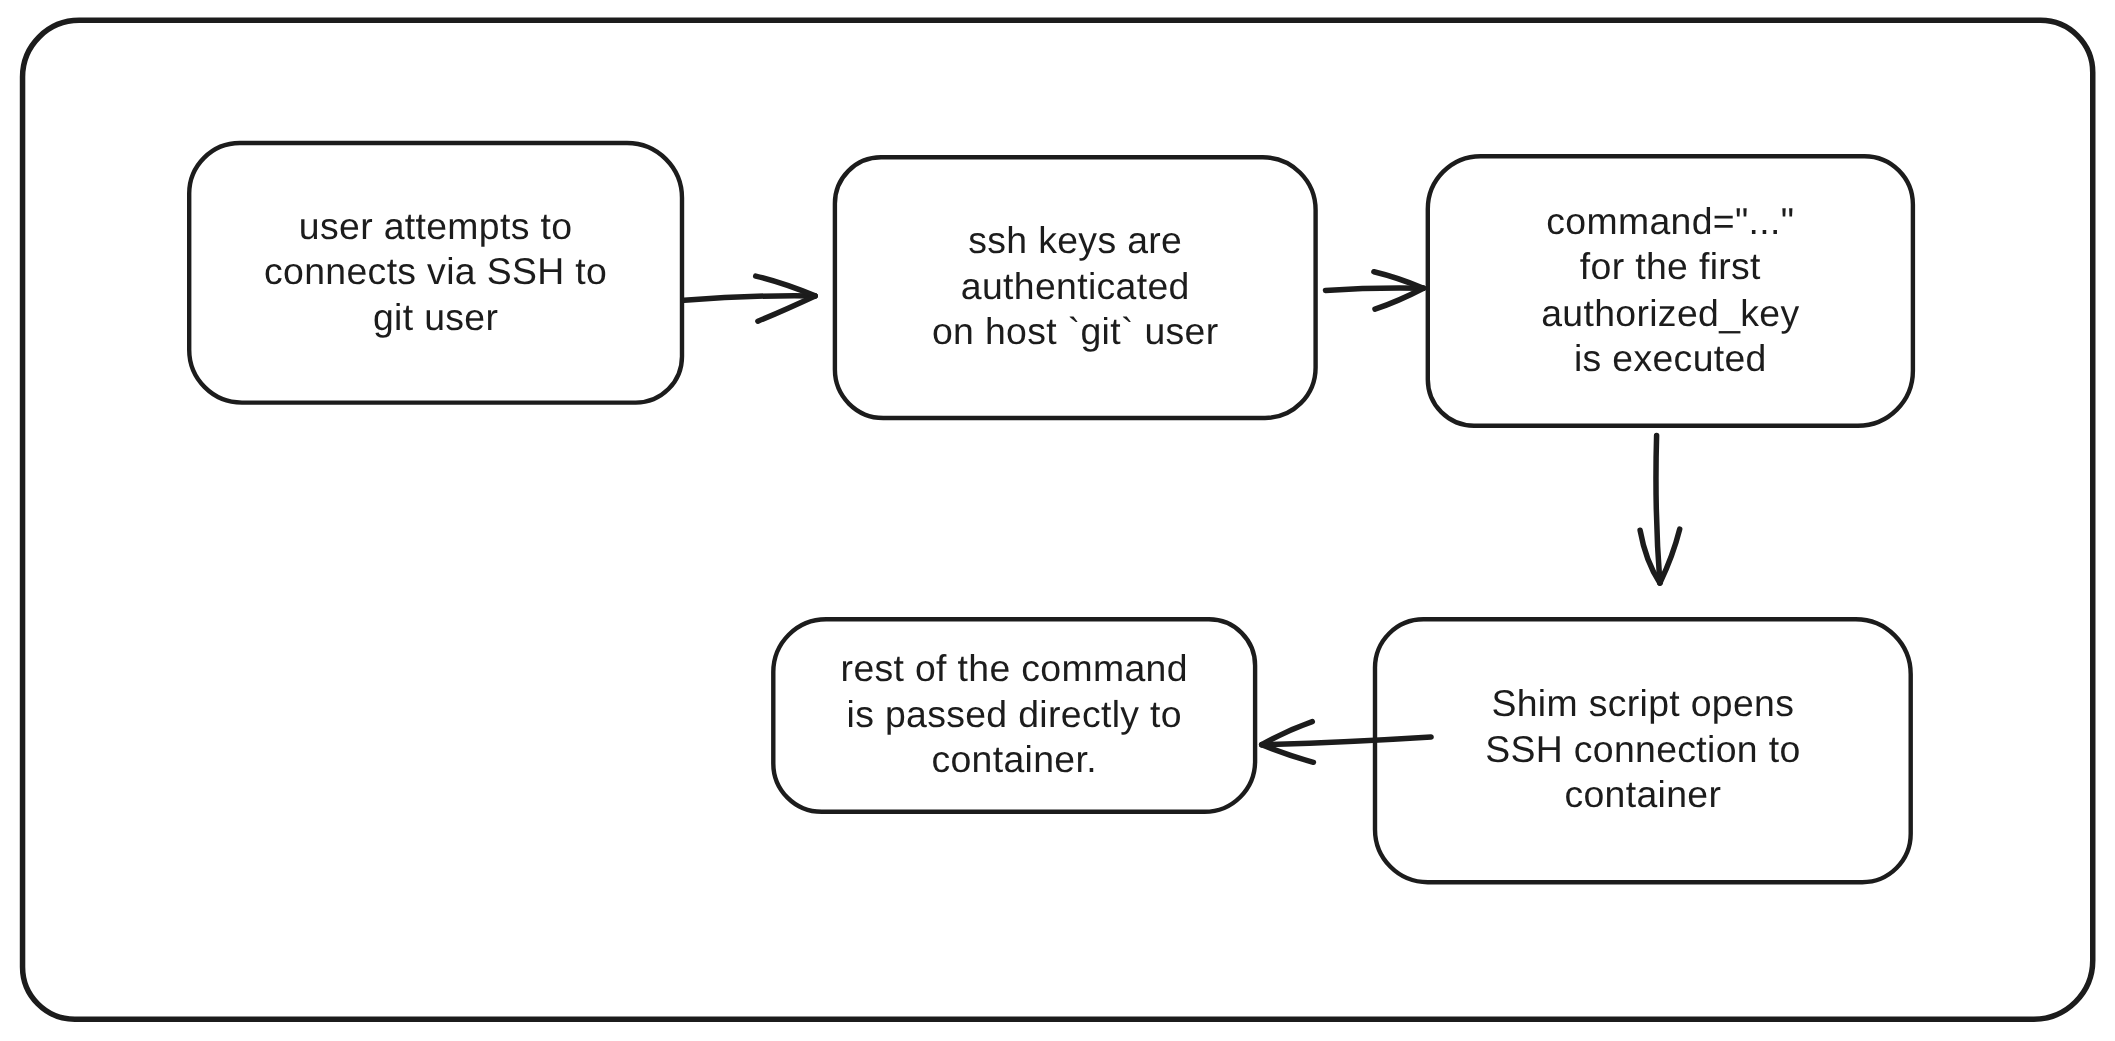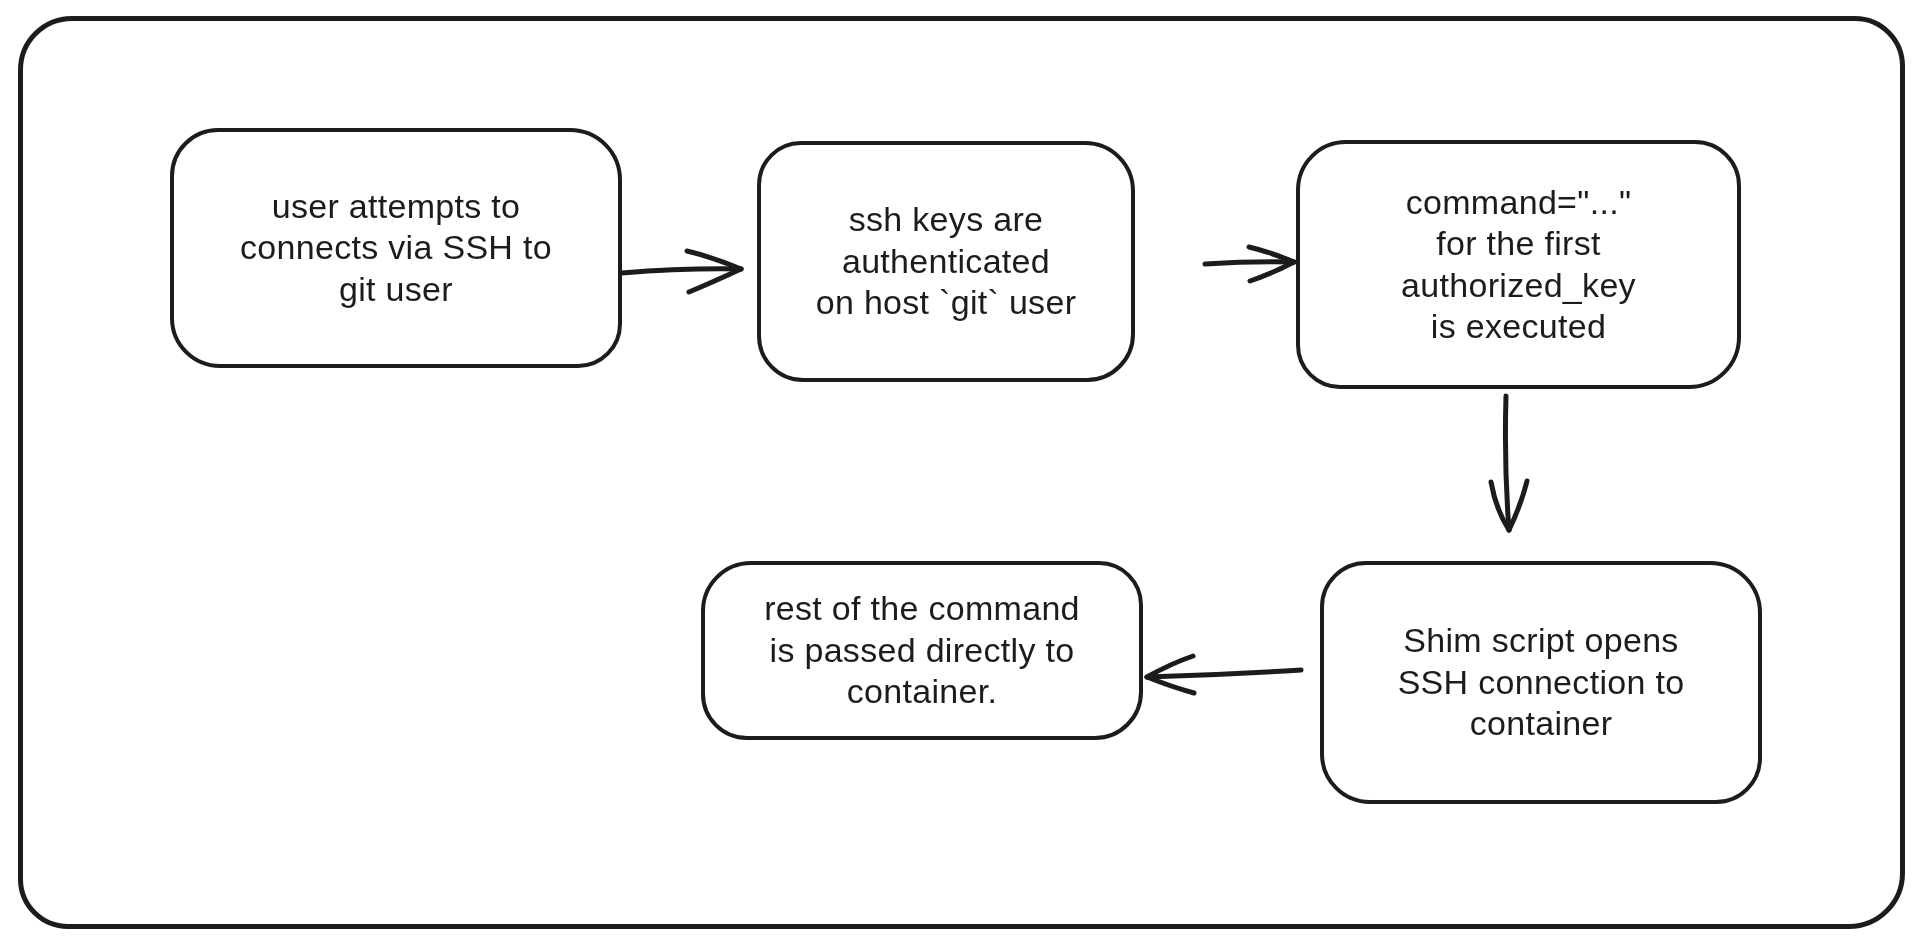--- a/index.html
+++ b/index.html
@@ -36,23 +36,23 @@
     justify-content: center;
     text-align: center;
     font-size: 34px;
     line-height: 1.22;
     letter-spacing: 0.3px;
   }
   .node span {
     white-space: pre-line;
   }
   .n0 { left: 170px;  top: 128px; width: 452px; height: 240px; border-radius: 48px 52px 44px 50px; }
-  .n1 { left: 757px;  top: 141px; width: 378px; height: 241px; border-radius: 44px 50px 48px 46px; }
+  .n1 { left: 757px;  top: 141px; width: 441px; height: 241px; border-radius: 44px 50px 48px 46px; }
   .n2 { left: 1296px; top: 140px; width: 445px; height: 249px; border-radius: 50px 46px 52px 44px; }
-  .n3 { left: 1320px; top: 561px; width: 442px; height: 243px; border-radius: 46px 52px 46px 50px; justify-content: center; }
+  .n3 { left: 1248px; top: 561px; width: 491px; height: 243px; border-radius: 46px 52px 46px 50px; justify-content: center; }
   .n4 { left: 701px;  top: 561px; width: 442px; height: 179px; border-radius: 50px 44px 48px 46px; }
   .arrows {
     position: absolute;
     left: 0;
     top: 0;
     pointer-events: none;
   }
   .arrows path {
     fill: none;
     stroke: #1c1c1c;

